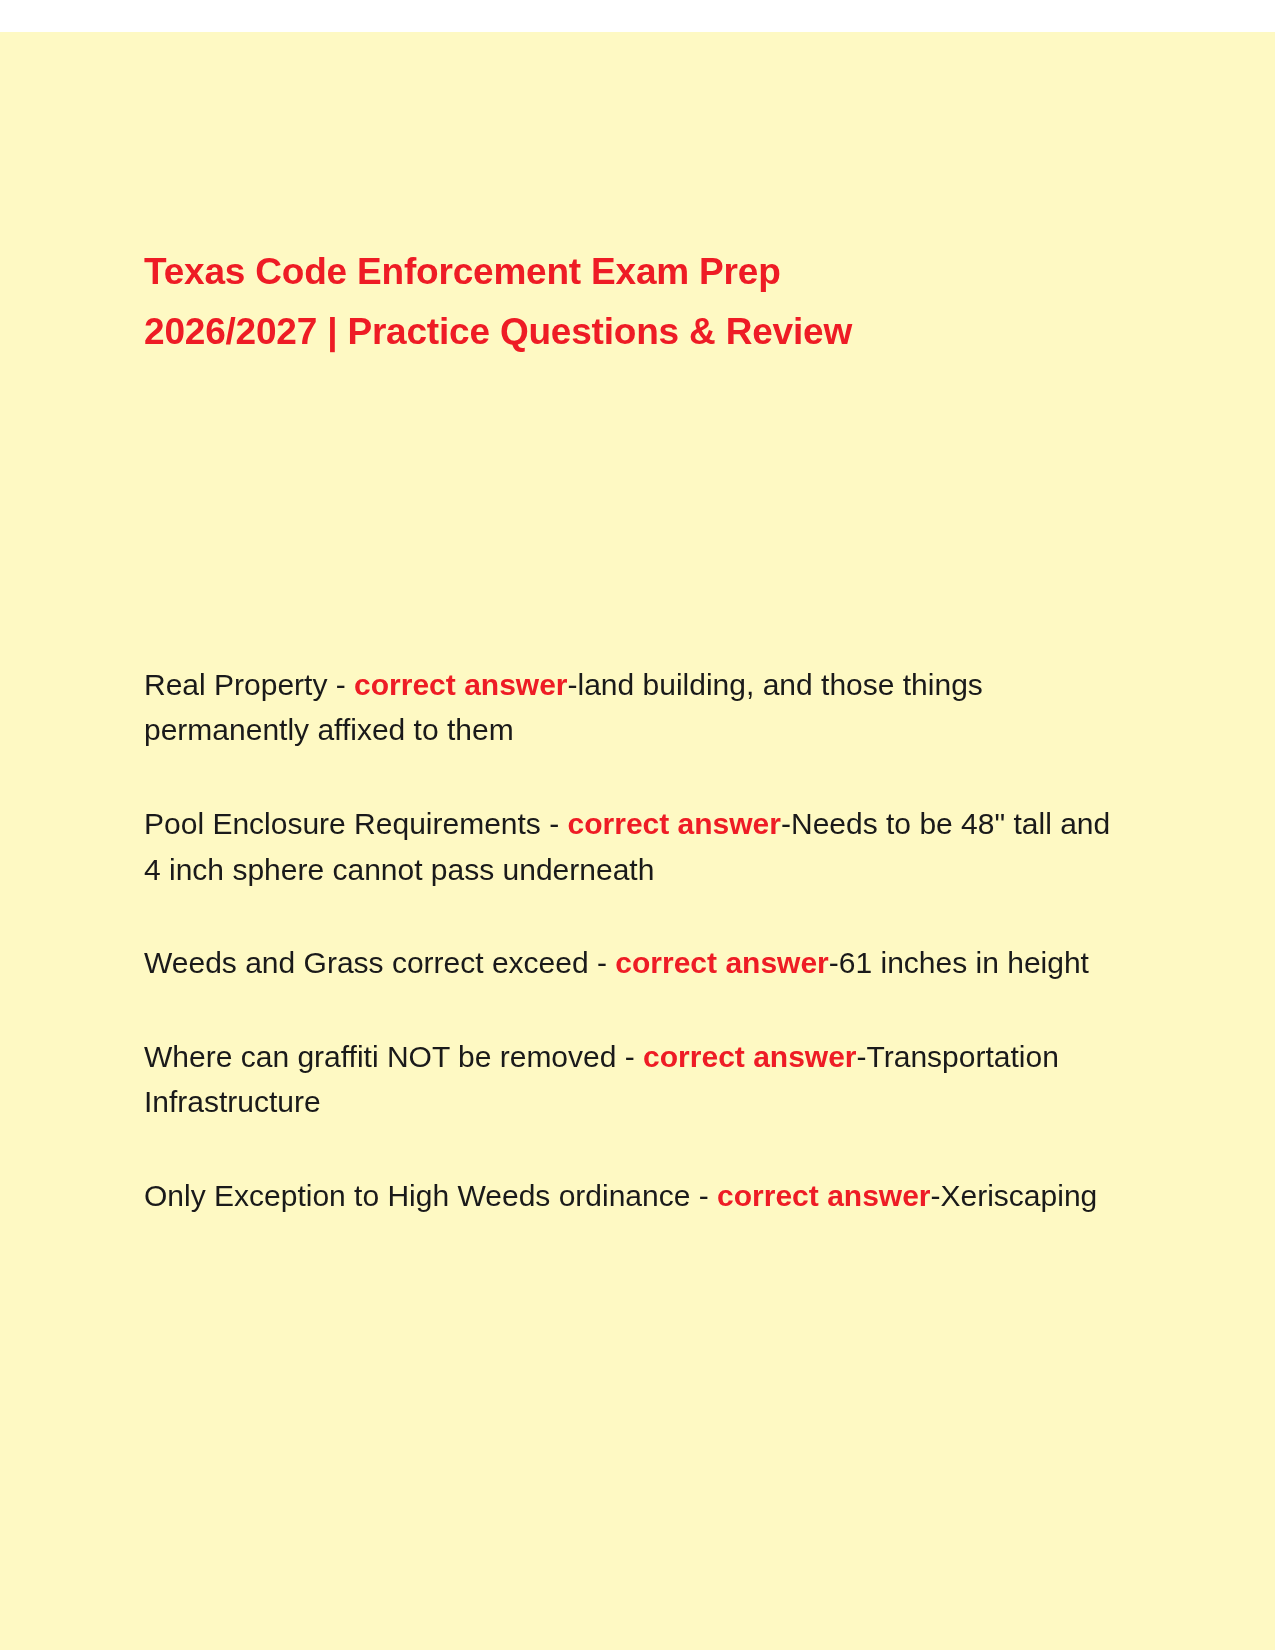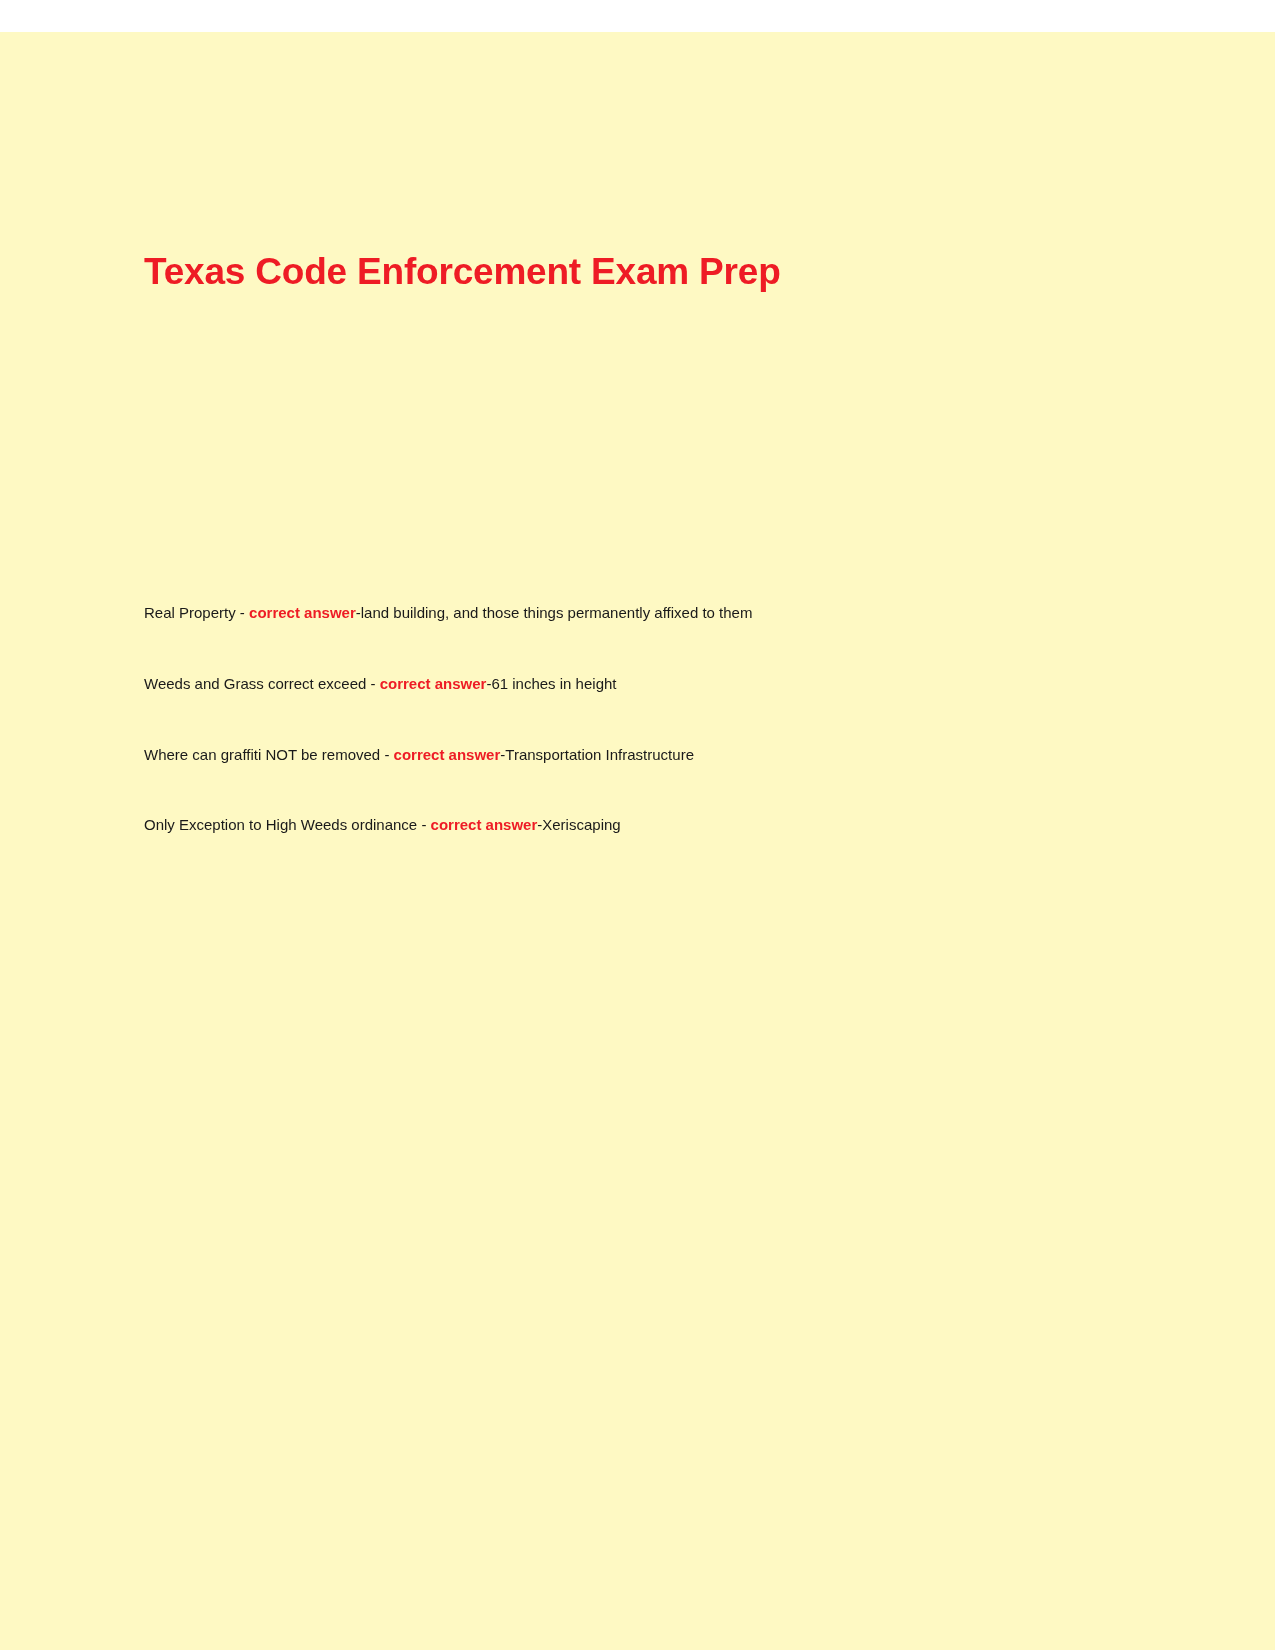--- a/index.html
+++ b/index.html
@@ -35,49 +35,53 @@
     font-weight: bold;
     font-size: 37px;
     line-height: 1.62;
     margin: 0;
     letter-spacing: -0.2px;
   }
   .qa-list {
     margin-top: 300px;
   }
   .qa-item {
-    font-size: 15px;
+    font-size: 30px;
     line-height: 1.52;
     color: #1a1a1a;
     margin-bottom: 48px;
   }
   .qa-item:last-child {
     margin-bottom: 0;
   }
   .answer-tag {
     color: #ee1c25;
     font-weight: bold;
   }
 </style>
 </head>
 <body>
 
 <div class="page">
   <div class="content">
 
     <h1 class="doc-title">
       <span>Texas Code Enforcement Exam Prep</span><br>
+      <span>2026/2027 | Practice Questions &amp; Review</span>
     </h1>
 
     <div class="qa-list">
 
       <p class="qa-item">
         <span>Real Property - </span><span class="answer-tag">correct answer</span><span>-land building, and those things permanently affixed to them</span>
       </p>
 
+      <p class="qa-item">
+        <span>Pool Enclosure Requirements - </span><span class="answer-tag">correct answer</span><span>-Needs to be 48" tall and 4 inch sphere cannot pass underneath</span>
+      </p>
 
 
       <p class="qa-item">
         <span>Weeds and Grass correct exceed - </span><span class="answer-tag">correct answer</span><span>-61 inches in height</span>
       </p>
 
       <p class="qa-item">
         <span>Where can graffiti NOT be removed - </span><span class="answer-tag">correct answer</span><span>-Transportation Infrastructure</span>
       </p>
 

